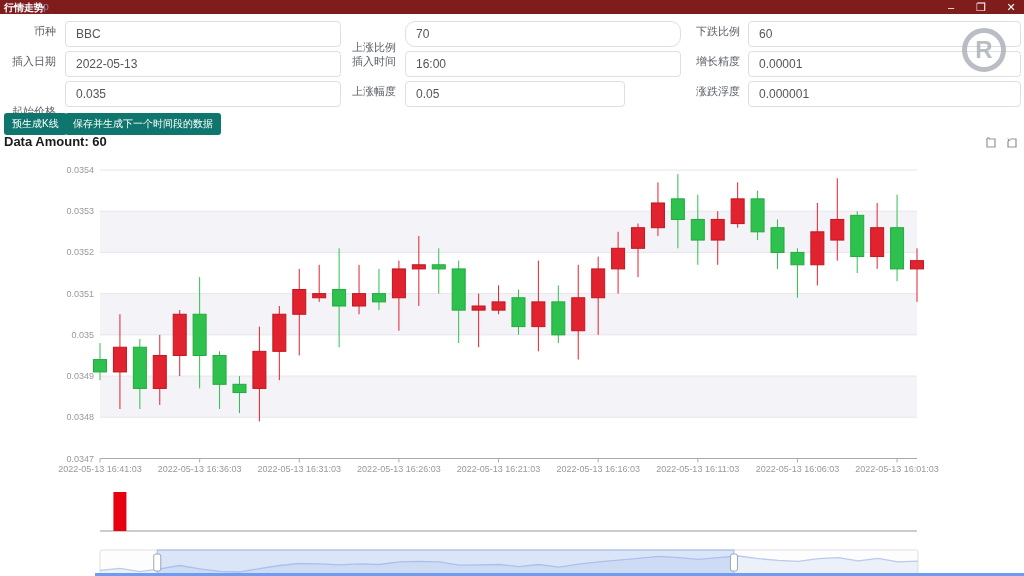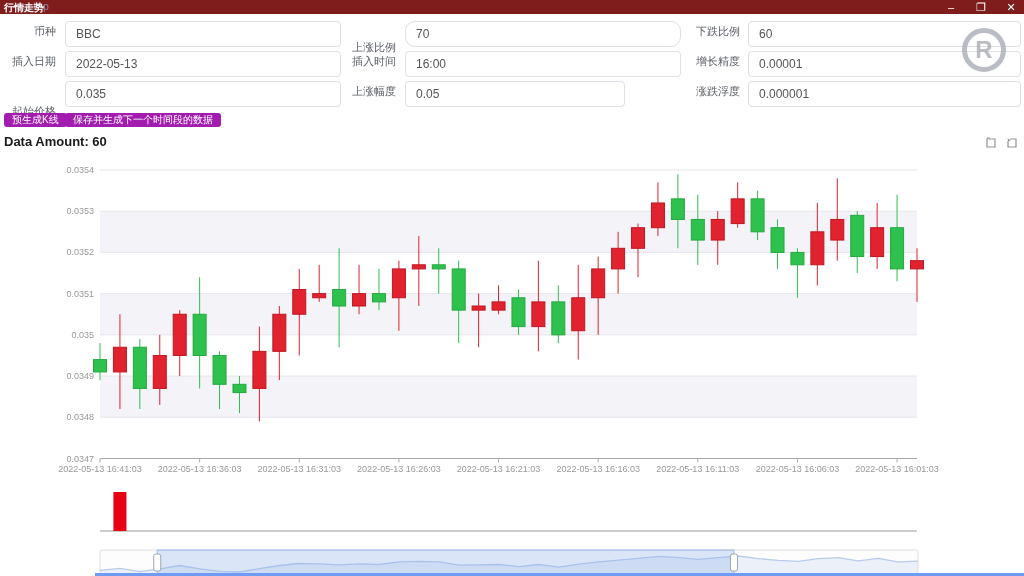--- a/index.html
+++ b/index.html
@@ -11,21 +11,21 @@
   .titlebar{position:absolute;left:0;top:0;width:1024px;height:14px;background:#7f1d1d;}
   .titlebar .wm{position:absolute;left:16px;top:1px;font-size:10px;color:#9fbfe8;opacity:.65;letter-spacing:1px;}
   .titlebar .title{position:absolute;left:4px;top:1px;font-size:10px;font-weight:bold;color:#ffffff;}
   .win-controls{position:absolute;right:6px;top:0;height:14px;display:flex;gap:16px;align-items:center;}
   .win-controls span{color:#fff;font-size:11px;line-height:14px;width:14px;text-align:center;cursor:default;}
   
   .f-label{position:absolute;font-size:11px;color:#5a5e66;line-height:21px;text-align:right;}
   .f-input{position:absolute;height:21px;box-sizing:border-box;border:1px solid #dcdfe6;border-radius:4px;
     background:#fff;font-size:12px;color:#555;padding:12px 10px;font-family:"Liberation Sans",sans-serif;outline:none;}
   
-  .btn{position:absolute;top:113px;height:14px;background:#a21caf;color:#fff;border:none;border-radius:3px;
+  .btn{position:absolute;top:113px;height:22px;background:#0f766e;color:#fff;border:none;border-radius:3px;
     font-size:10px;padding:0 8px;font-family:"Liberation Sans",sans-serif;cursor:pointer;}
   .data-amount{position:absolute;left:4px;top:134px;font-size:13px;font-weight:bold;color:#1a1a1a;}
   
   .r-logo{position:absolute;left:962px;top:28px;width:44px;height:44px;border:5px solid #a9adb5;border-radius:50%;
     box-sizing:border-box;color:#a9adb5;font-weight:bold;font-size:24px;text-align:center;line-height:34px;opacity:.8;}
   .toolbox{position:absolute;top:137px;display:flex;gap:9px;}
   .toolbox svg{display:block;}
   #chart-svg{position:absolute;left:0;top:0;}
 </style>
 </head>

